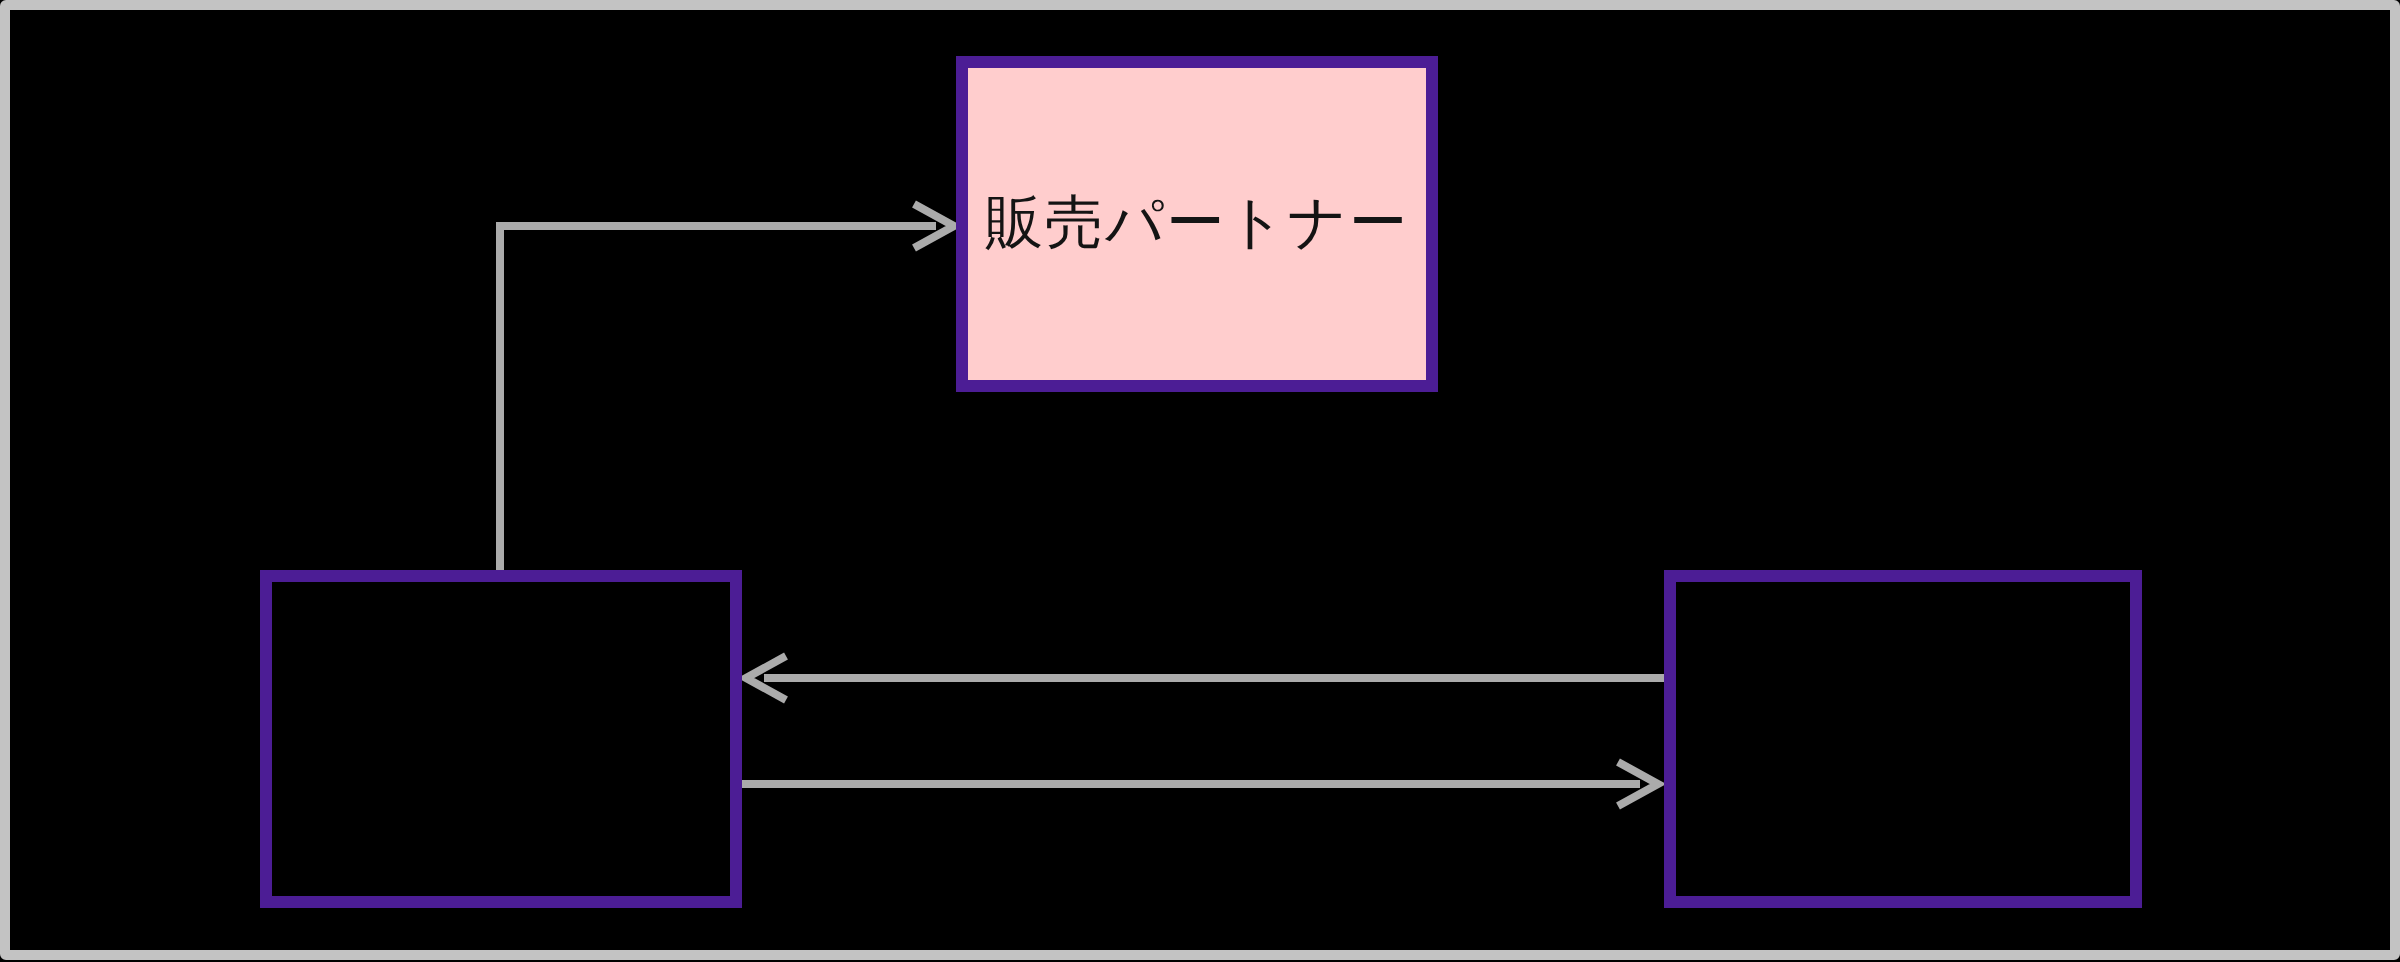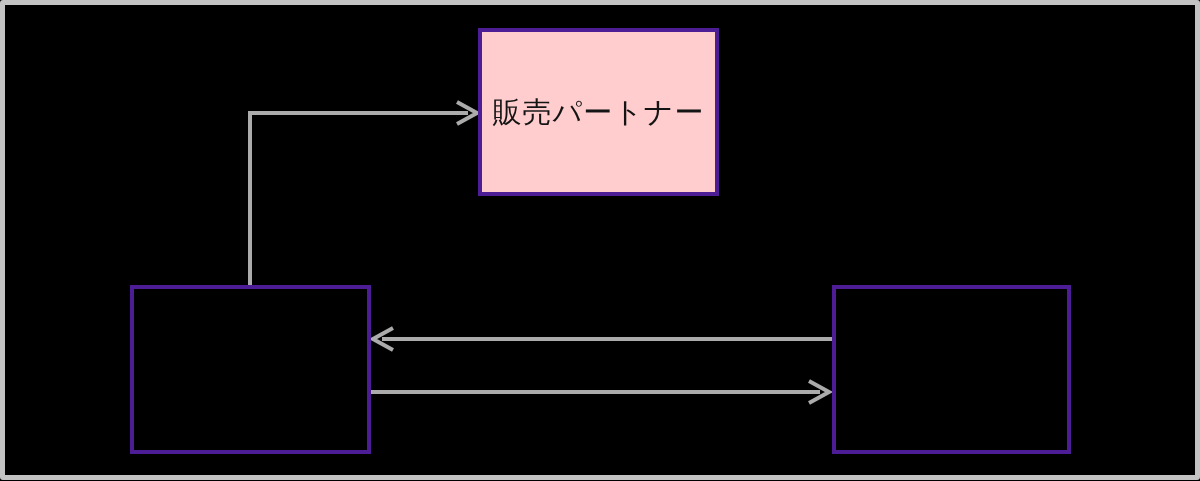--- a/index.html
+++ b/index.html
@@ -21,21 +21,21 @@
     top: 0;
     box-sizing: border-box;
     width: 1200px;
     height: 480px;
     border: 5px solid #C3C3C3;
     border-radius: 3px;
   }
   .node {
     position: absolute;
     box-sizing: border-box;
-    border: 4px solid #4c1d95;
+    border: 6px solid #4c1d95;
     background: #000000;
   }
   .node--partner {
     left: 478px;
     top: 28px;
     width: 241px;
     height: 168px;
     background: #FFCDCD;
     display: flex;
     align-items: center;

